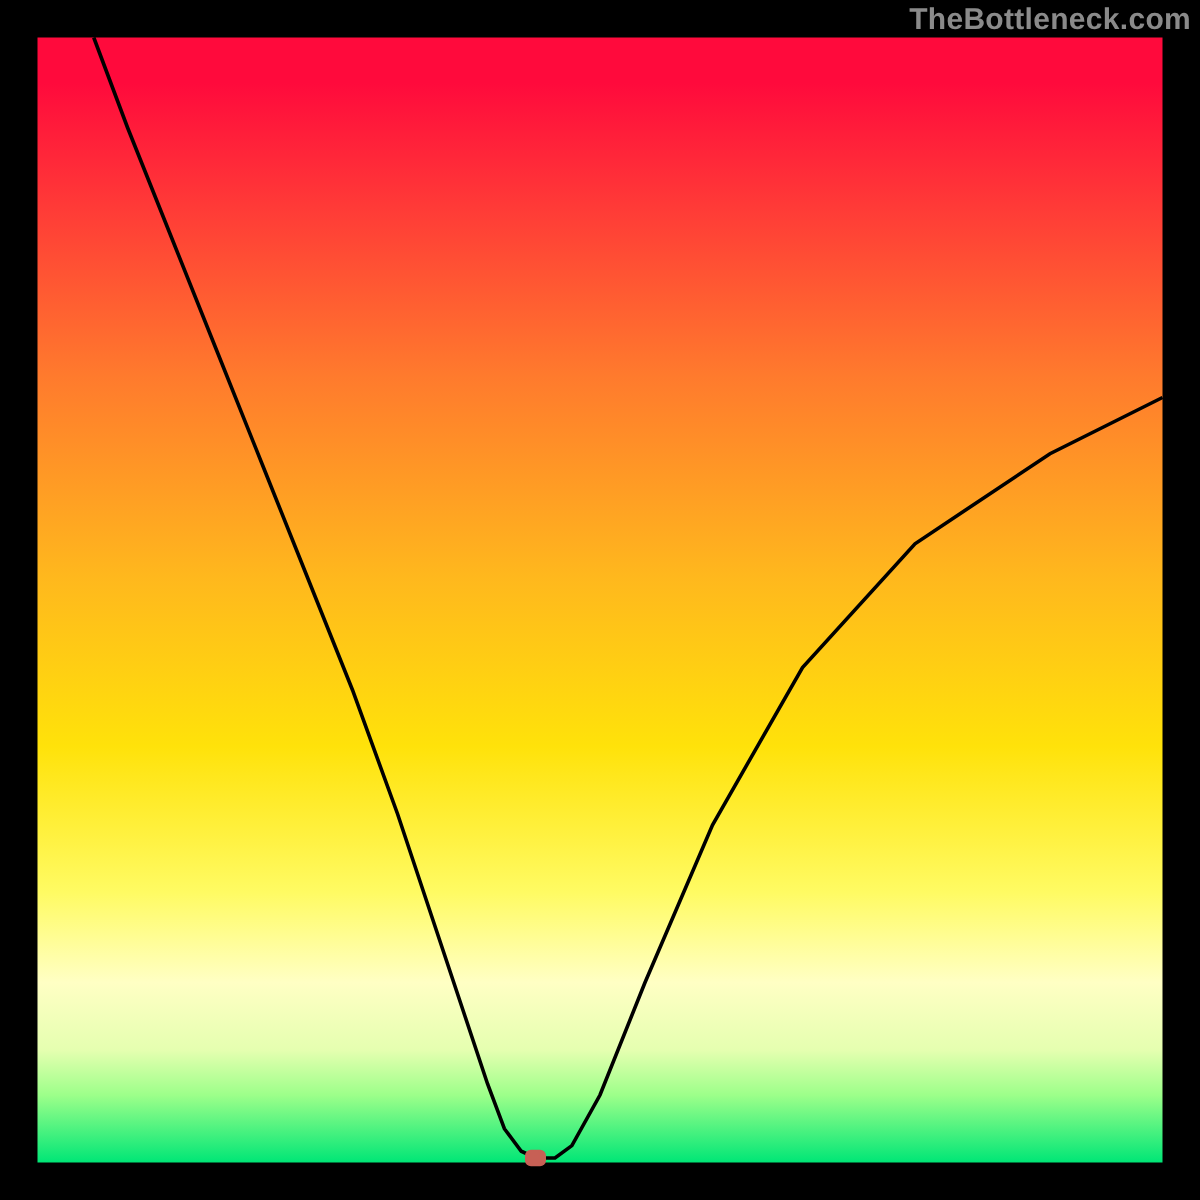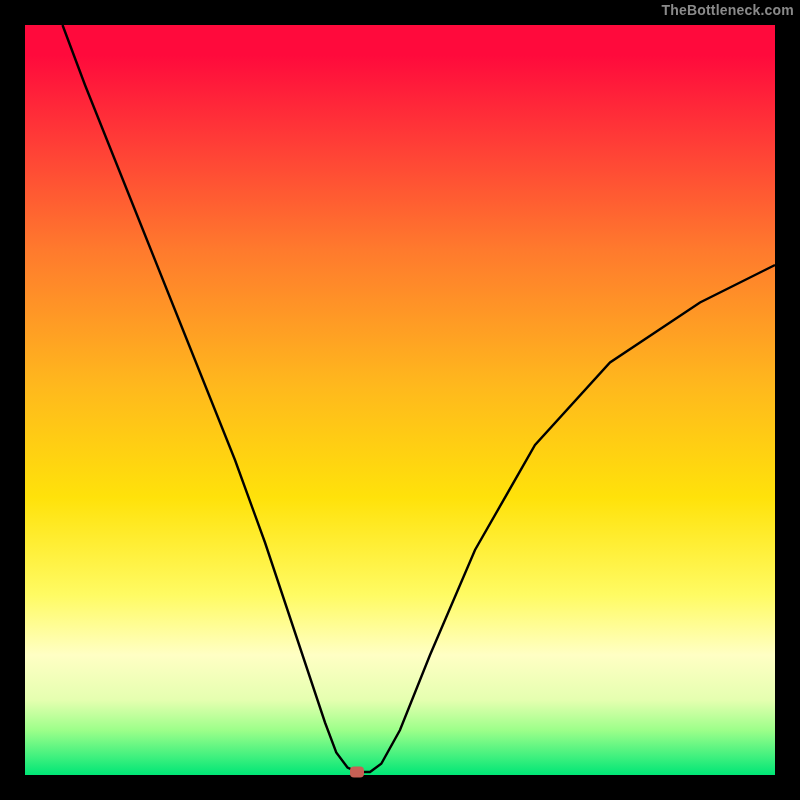--- a/index.html
+++ b/index.html
@@ -43,21 +43,21 @@
     height: 11px;
     background: #c76055;
     border-radius: 4px;
     transform: translate(-50%, -50%);
   }
   .watermark {
     position: absolute;
     top: 2px;
     right: 6px;
     font-family: Arial, Helvetica, sans-serif;
-    font-size: 14px;
+    font-size: 20px;
     font-weight: 600;
     color: #8a8a8a;
     letter-spacing: 0.2px;
     user-select: none;
   }
 </style>
 </head>
 <body>
 
 <div class="frame">

